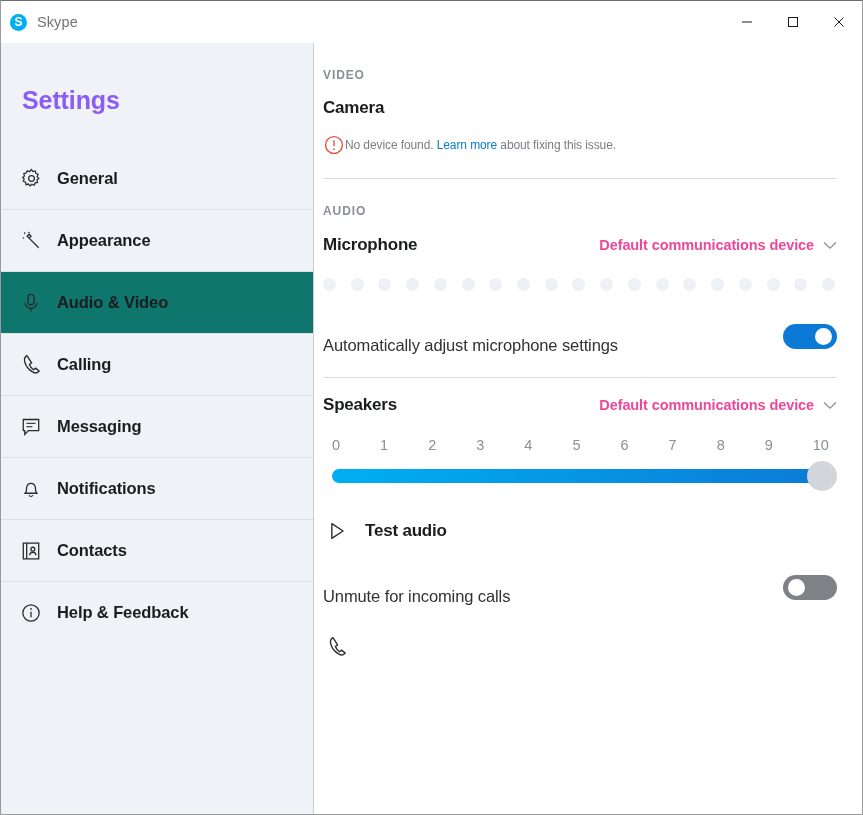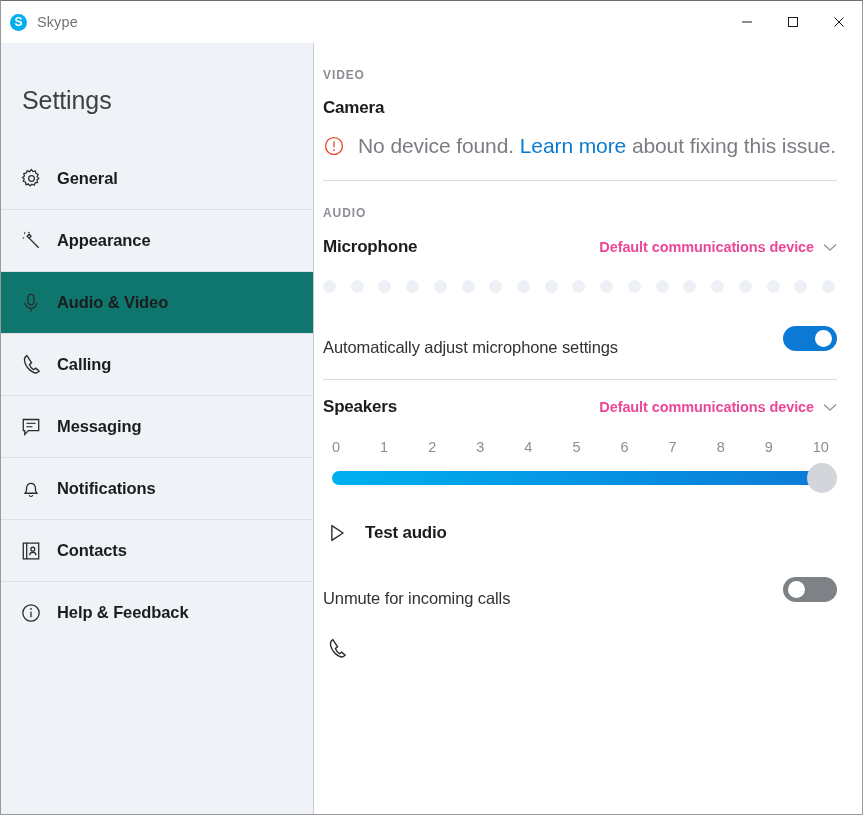--- a/index.html
+++ b/index.html
@@ -83,22 +83,22 @@
   .sidebar {
     width: 313px;
     min-width: 313px;
     background: #EFF2F6;
     border-right: 1px solid #c8ccd2;
     overflow: hidden;
     position: relative;
   }
   .settings-title {
     font-size: 25px;
-    font-weight: normal;
-    color: #404040;
+    font-weight: bold;
+    color: #8b5cf6;
     padding: 43px 0 0 21px;
     letter-spacing: -.1px;
   }
   .nav-list { margin-top: 32px; }
   .nav-item {
     height: 62px;
     display: flex;
     align-items: center;
     padding-left: 15px;
     border-top: 1px solid #dde1e7;
@@ -157,22 +157,21 @@
   }
   .warn-icon {
     width: 22px;
     height: 22px;
     min-width: 22px;
     display: flex;
     align-items: center;
     justify-content: center;
   }
   .no-device-text {
-    margin-left: 13px;
-    font-size: 21px;
+    font-size: 12px;
     color: #7a7d82;
     letter-spacing: -.1px;
   }
   .link {
     color: #0a7bd0;
     cursor: default;
   }
 
   .divider {
     height: 1px;

